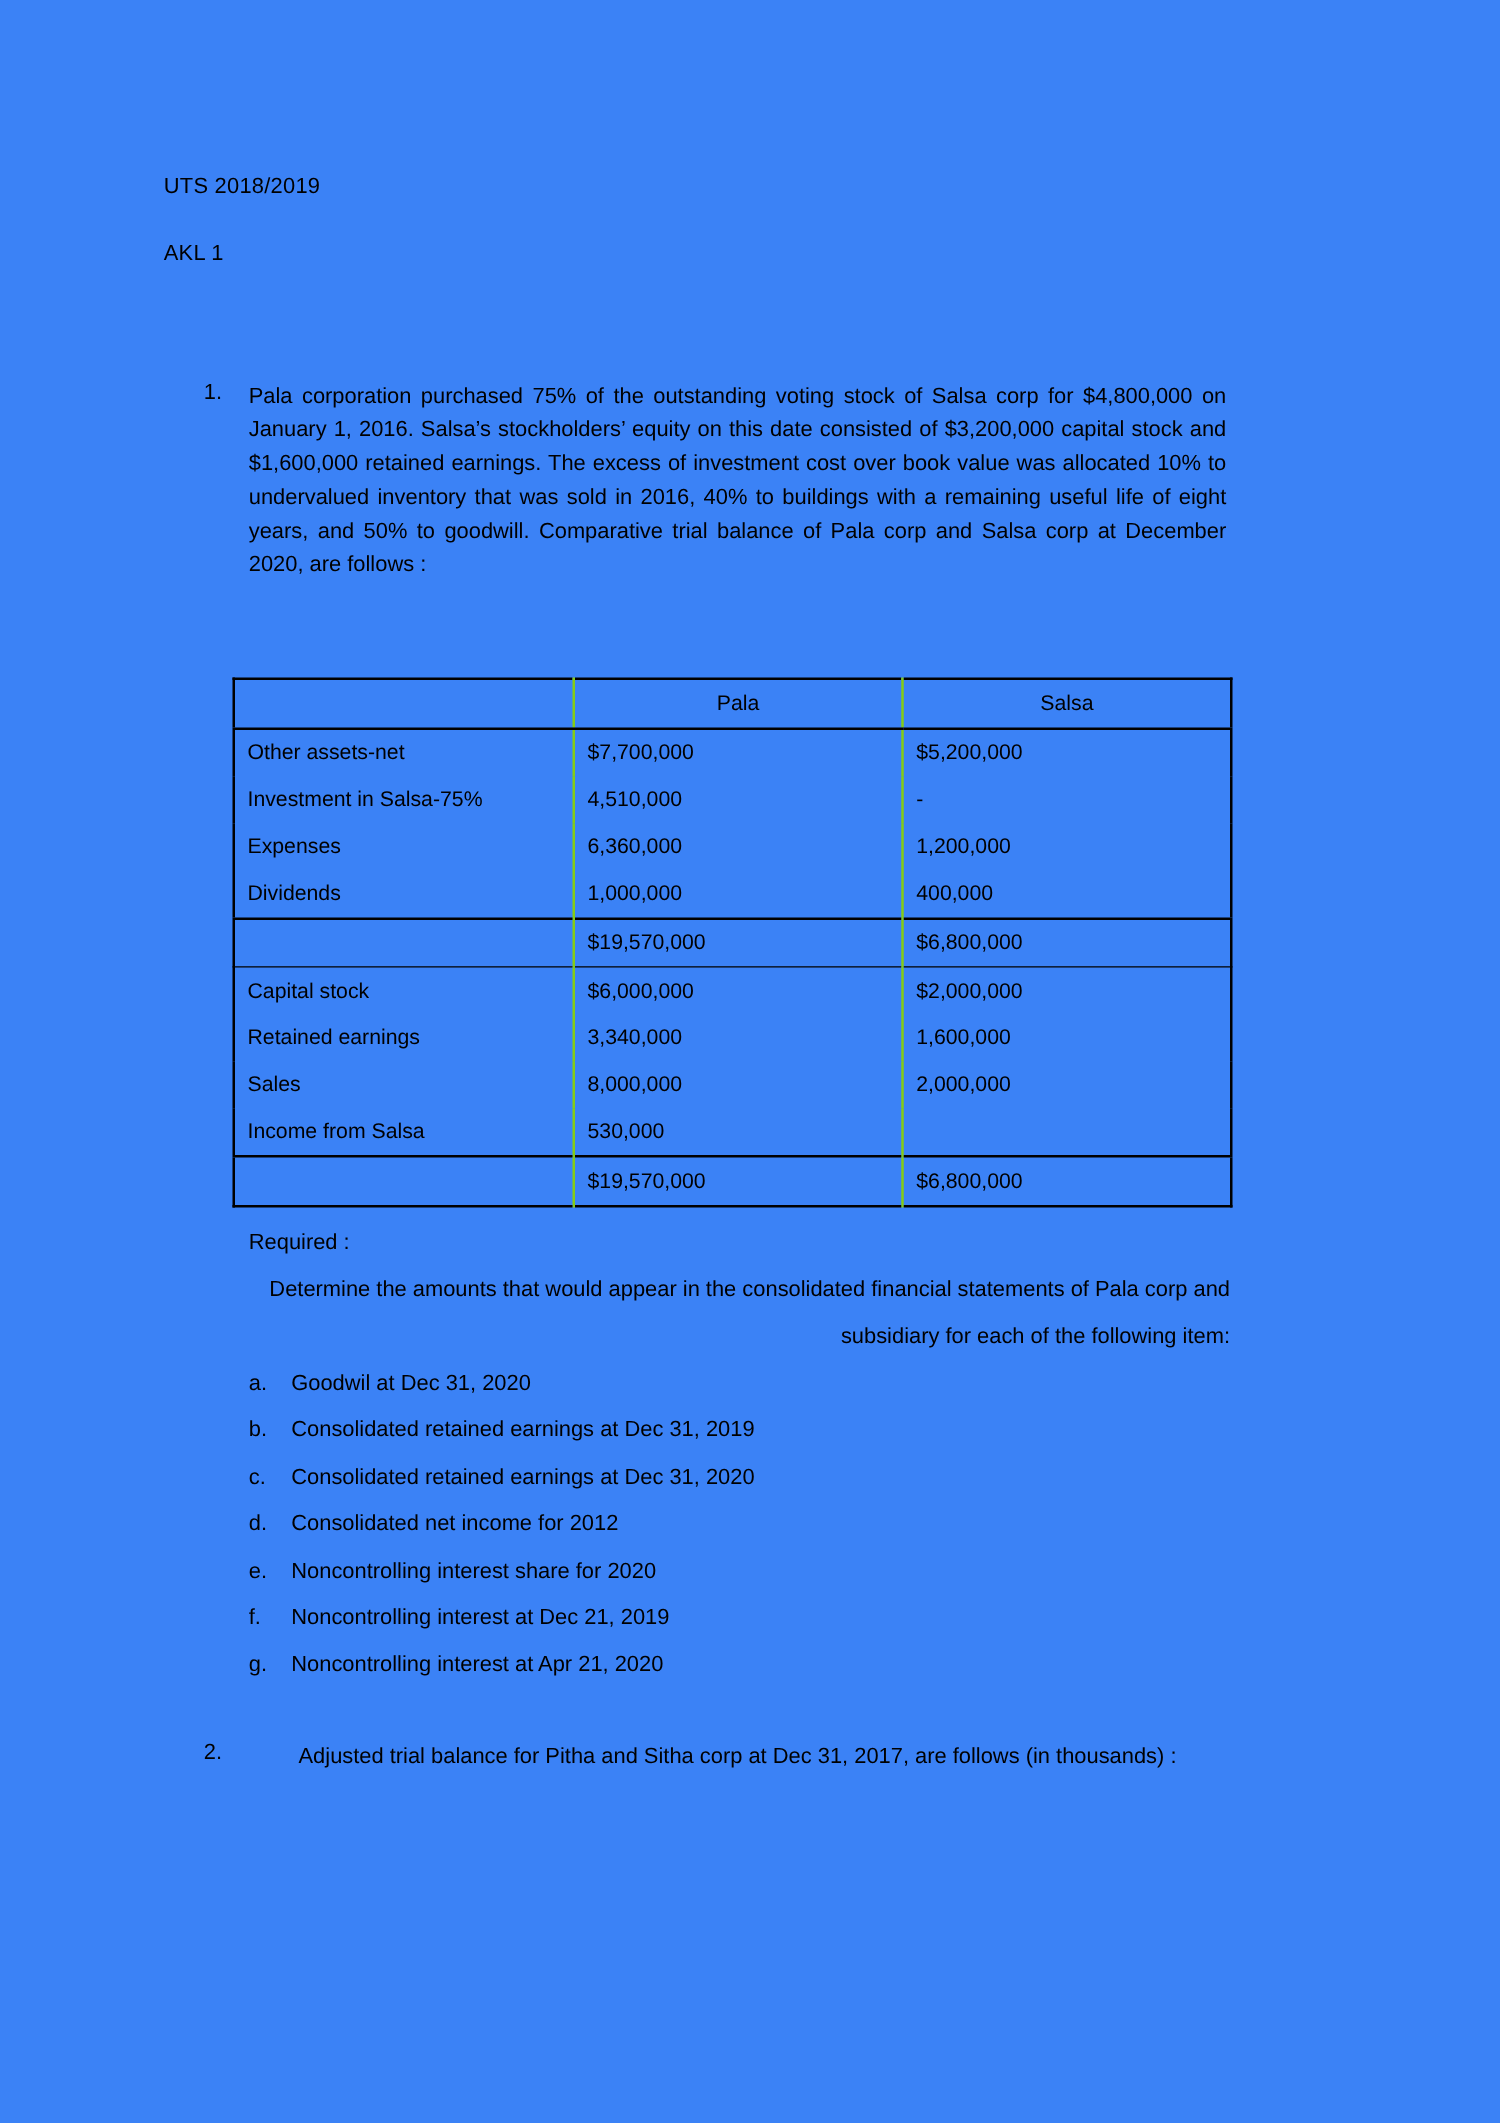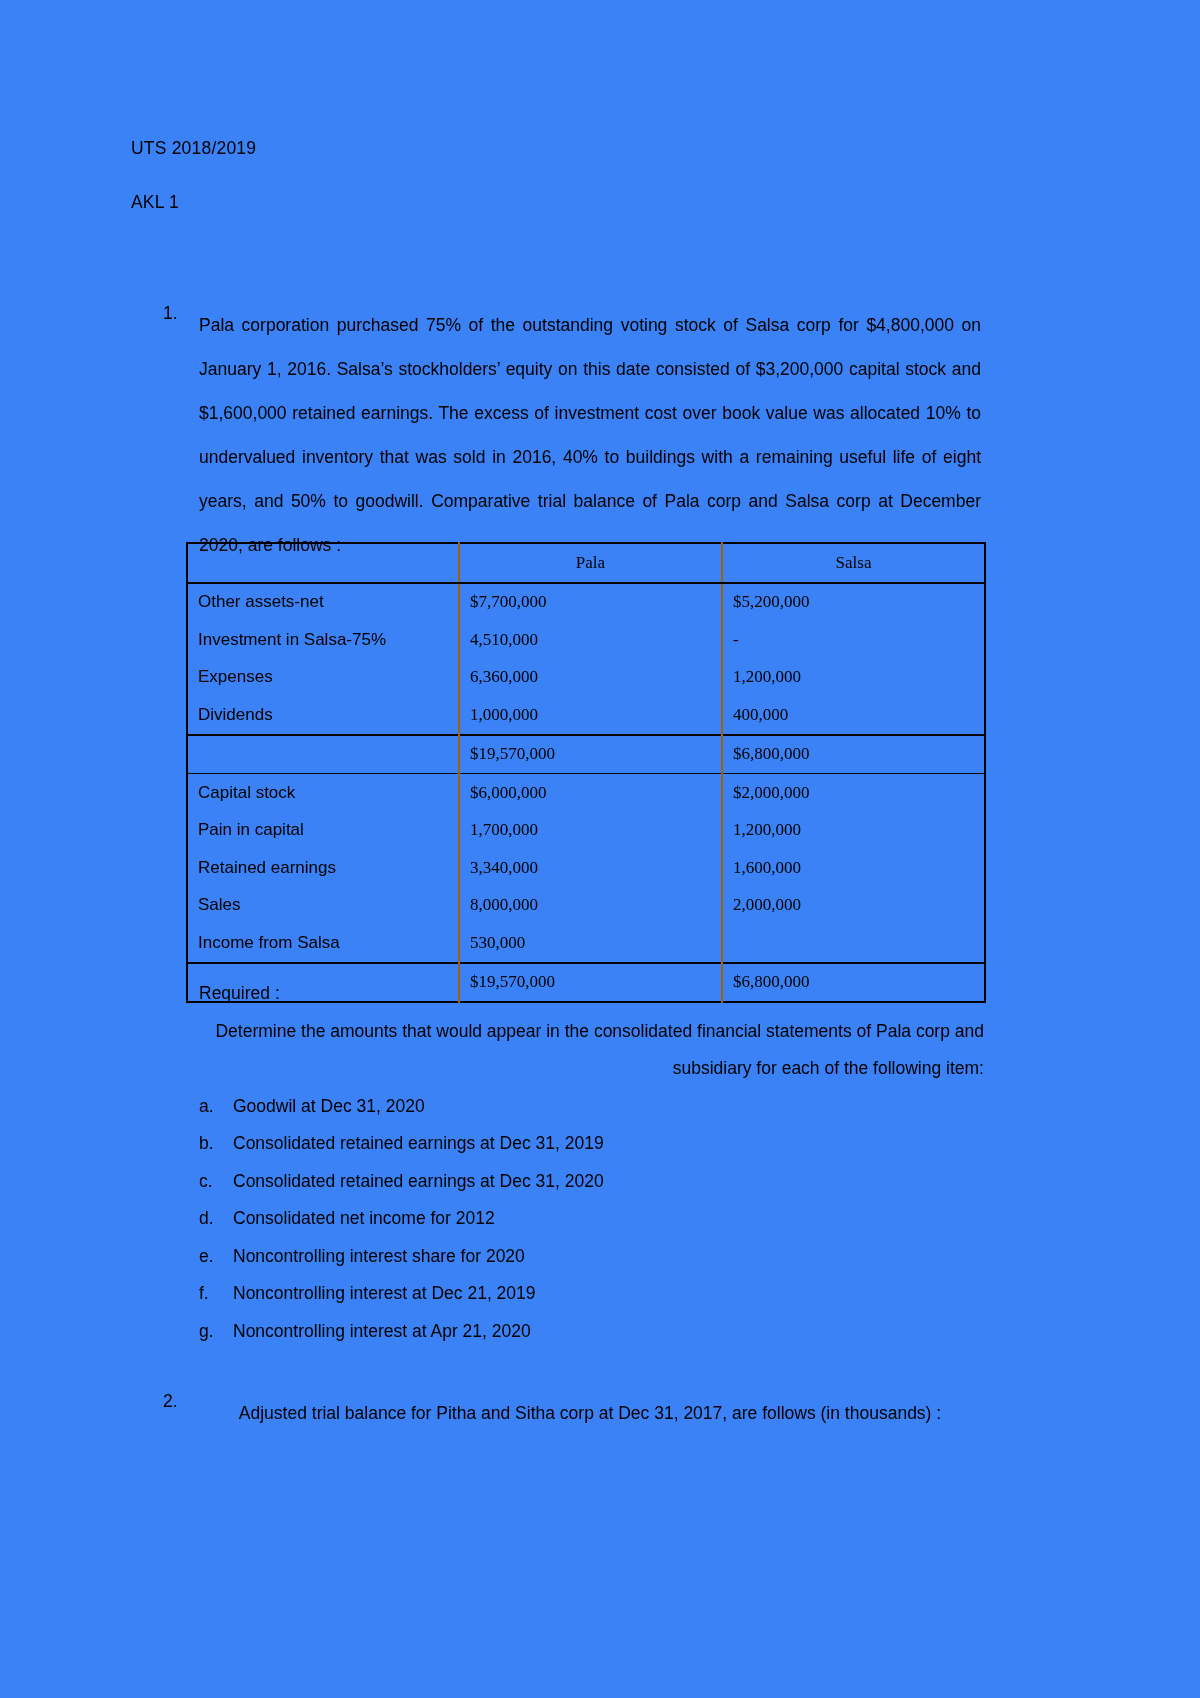--- a/index.html
+++ b/index.html
@@ -50,21 +50,21 @@
     top: 0;
     width: 34px;
     font-size: 17.5px;
     text-align: left;
   }
   .q-body {
     margin-left: 36px;
   }
   .q-para {
     font-size: 17.5px;
-    line-height: 44px;
+    line-height: 27px;
     text-align: justify;
     text-justify: inter-word;
     margin: 0;
   }
   .q-para.nojustify {
     text-align: center;
   }
 
   #question-1 { top: 303px; }
   #question-2 { top: 1391px; }
@@ -95,22 +95,21 @@
   }
   
   table.trial {
     border-left: 2px solid #000;
     border-right: 2px solid #000;
     border-top: 2px solid #000;
     border-bottom: 2px solid #000;
   }
   
   table.trial td.sep-l, table.trial th.sep-l {
-    border-left: 2px solid #a16207;
-    font-family: Liberation Serif, serif;
+    border-left: 2px solid #84cc16;
   }
   .lbl { text-align: left; }
   .num { text-align: left; }
   .ctr { text-align: center; }
 
   
   tr.head td, tr.head th { border-bottom: 2px solid #000; }
   
   tr.total-top td { border-top: 2px solid #000; border-bottom: 1px solid #000; }
   tr.total-final td { border-top: 2px solid #000; }
@@ -207,25 +206,20 @@
             <td class="lbl"></td>
             <td class="num sep-l">$19,570,000</td>
             <td class="num sep-l">$6,800,000</td>
           </tr>
           <tr>
             <td class="lbl">Capital stock</td>
             <td class="num sep-l">$6,000,000</td>
             <td class="num sep-l">$2,000,000</td>
           </tr>
           <tr>
-            <td class="lbl">Pain in capital</td>
-            <td class="num sep-l">1,700,000</td>
-            <td class="num sep-l">1,200,000</td>
-          </tr>
-          <tr>
             <td class="lbl">Retained earnings</td>
             <td class="num sep-l">3,340,000</td>
             <td class="num sep-l">1,600,000</td>
           </tr>
           <tr>
             <td class="lbl">Sales</td>
             <td class="num sep-l">8,000,000</td>
             <td class="num sep-l">2,000,000</td>
           </tr>
           <tr>

